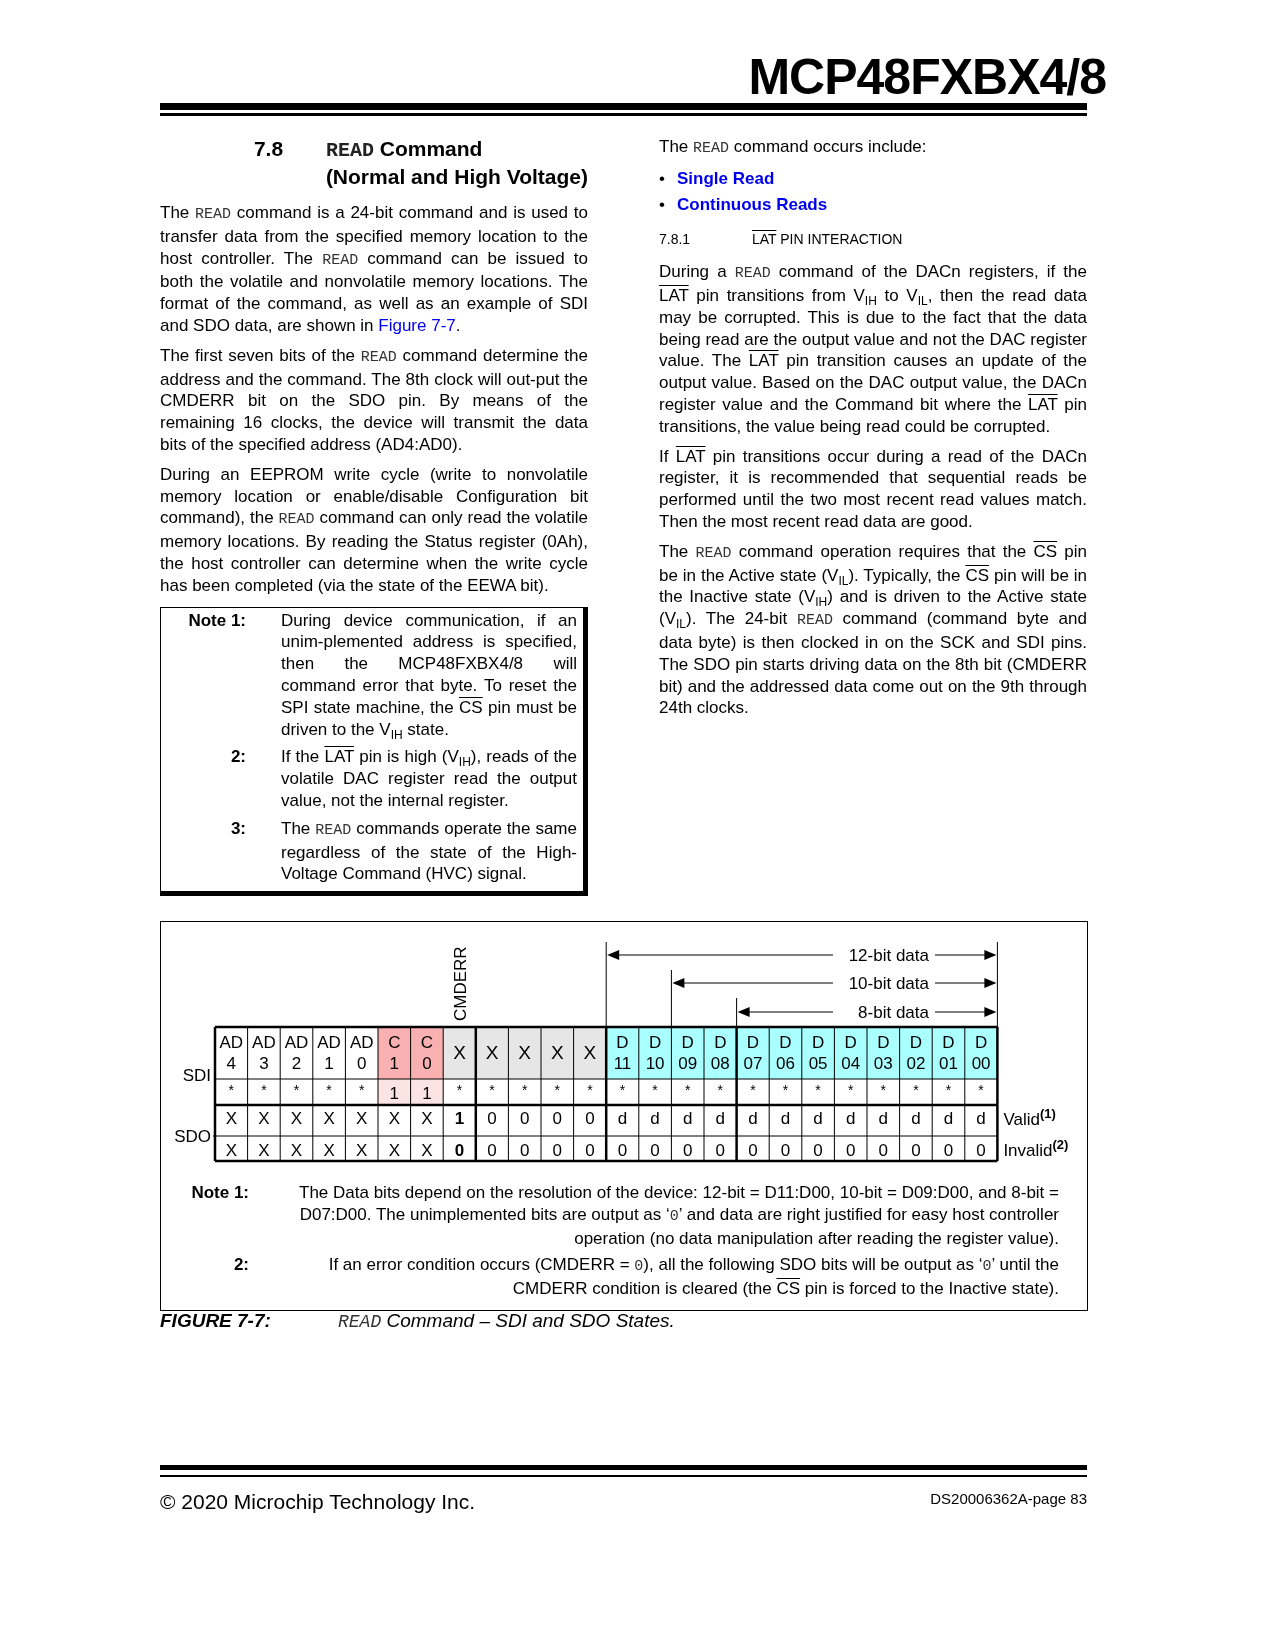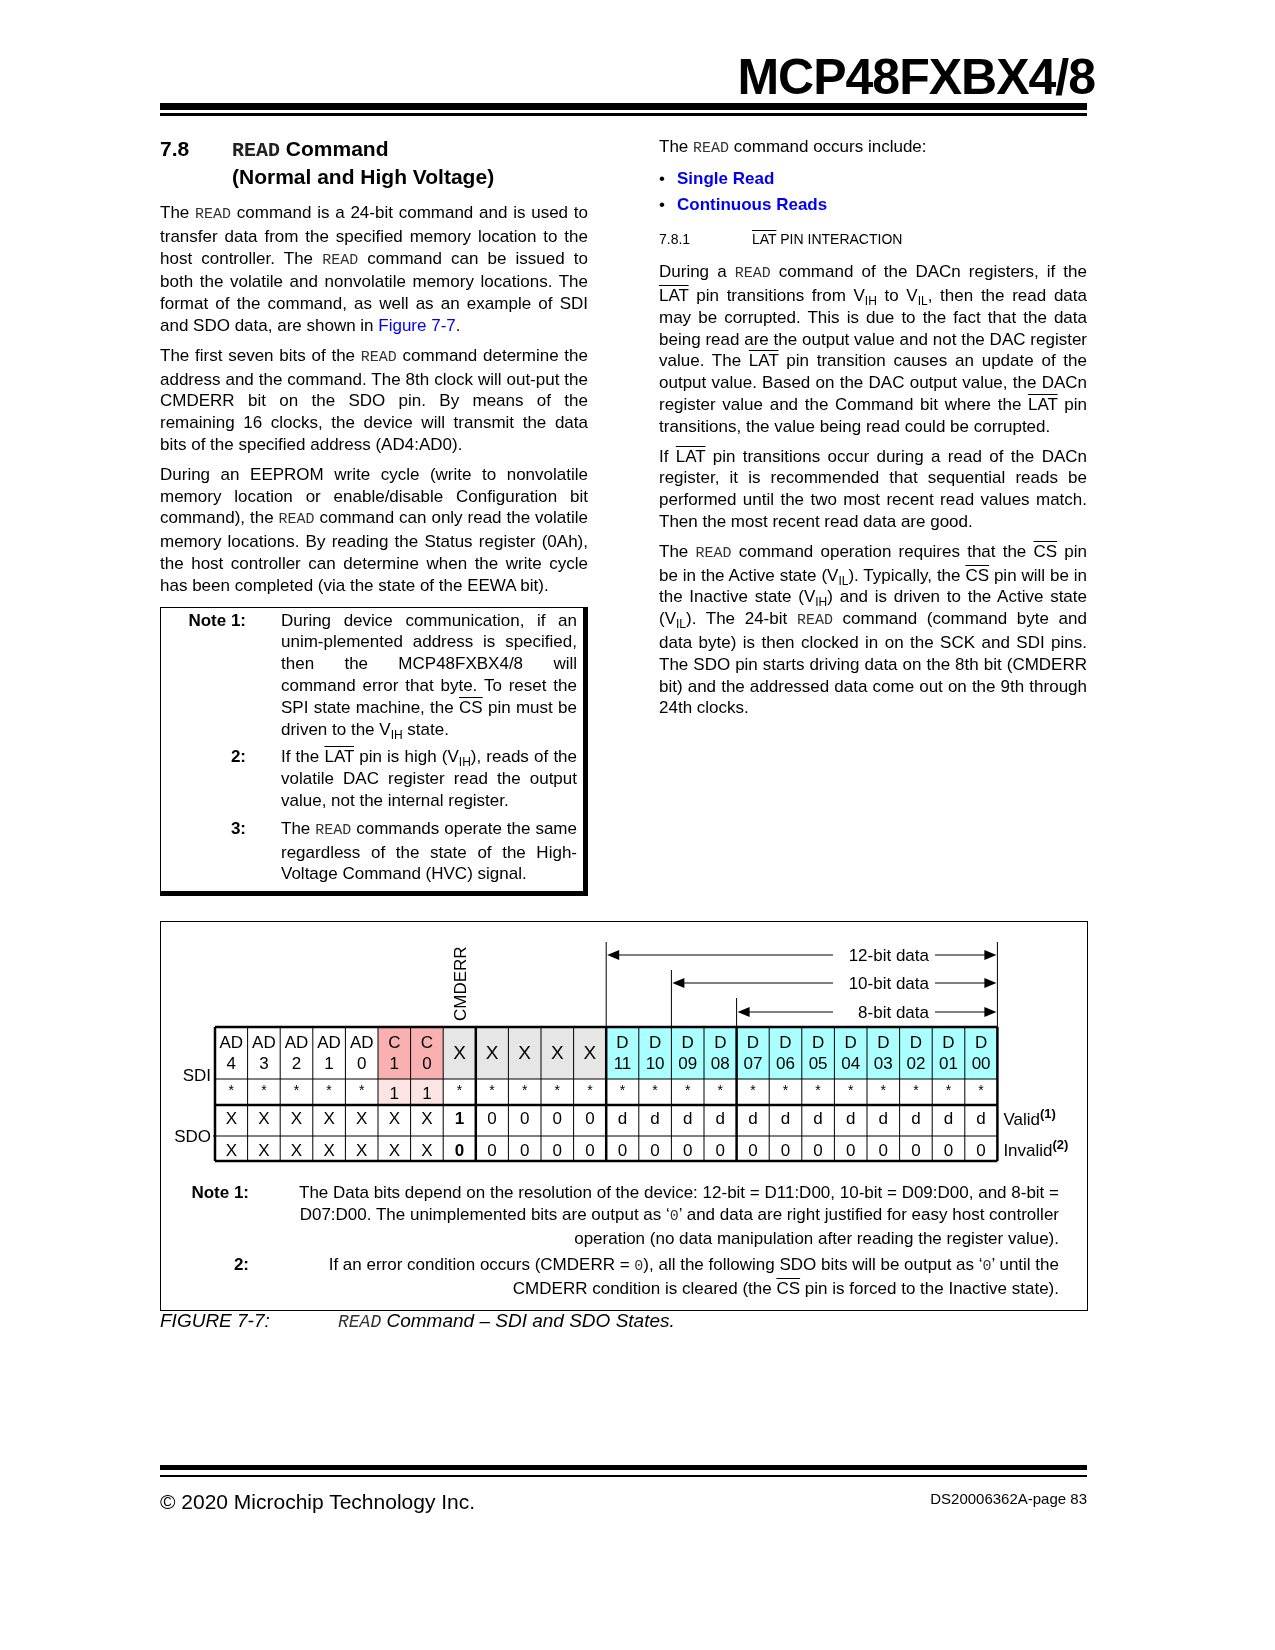--- a/index.html
+++ b/index.html
@@ -2,50 +2,50 @@
 <html><head>
 <meta charset="utf-8">
 <style>
   html, body { margin:0; padding:0; background:#fff; }
   body { width:1275px; height:1650px; position:relative; font-family:"Liberation Sans", sans-serif; color:#000; overflow:hidden; }
   .mono { font-family:"Liberation Mono", monospace; font-size:15px; color:#333; }
   .ol { text-decoration:overline; }
   sub { font-size:12px; vertical-align:-4px; line-height:0; }
   a, .link { color:#0000ee; text-decoration:none; }
 
-  #hdr-title { position:absolute; right:180px; top:48px; font-size:50px; font-weight:bold; letter-spacing:-1px; }
+  #hdr-title { position:absolute; right:169px; top:48px; font-size:50px; font-weight:bold; letter-spacing:-1px; }
   .rule-thick { position:absolute; left:160px; width:927px; height:7px; background:#000; }
   .rule-thin { position:absolute; left:160px; width:927px; height:3px; background:#000; }
 
   .col { position:absolute; font-size:17px; line-height:21.8px; }
   #colL { left:160px; top:136px; width:428px; }
   #colR { left:659px; top:136px; width:428px; }
   p { margin:0 0 8px 0; text-align:justify; }
-  .h2 { font-size:21px; font-weight:bold; line-height:26px; display:flex; margin:0 0 12px 0; }
+  .h2 { font-size:21px; font-weight:bold; line-height:26px; display:flex; margin:0 0 12px 0;justify-content:flex-end; }
   .h2 .num { width:72px; flex:none; }
   .h2 .mono { font-size:20px; font-weight:bold; color:#222; }
   .h3 { font-size:14px; display:flex; margin:14px 0 10px 0; }
   .h3 .num { width:93px; flex:none; }
   ul { margin:4px 0 12px 0; padding:0; list-style:none; }
   li { font-weight:bold; margin:0 0 4px 0; }
   li .bul { display:inline-block; width:18px; color:#000; font-weight:normal; }
 
   #notebox { border:1px solid #000; border-right:5px solid #000; border-bottom:5px solid #000; padding:0 6px 0 0; margin-top:10px; }
   .note { display:flex; margin:0 0 6px 0;gap:28px; }
   .note .lbl { width:92px; flex:none; text-align:right; padding-right:7px; font-weight:bold; box-sizing:border-box; }
   .note .txt { flex:1; text-align:justify; }
 
   #figbox { position:absolute; left:160px; top:921px; width:926px; height:388px; border:1px solid #000; }
   #fig-svg { position:absolute; left:0; top:0; }
   #fignotes { position:absolute; left:18px; top:260px; width:880px; font-size:17px; line-height:22px; }
   #fignotes .lbl { width:86px; text-align:right; padding-right:16px; box-sizing:border-box; flex:none; font-weight:bold; }
   #fignotes .note { display:flex; margin-bottom:4px; }
   #fignotes .txt { text-align:right; }
   #fig-caption { position:absolute; left:160px; top:1310px; font-size:19px; font-style:italic; display:flex; }
-  #fig-caption .fnum { width:178px; font-weight:normal; }
+  #fig-caption .fnum { width:178px; font-weight:bold; }
   #fig-caption .mono { font-size:18px; color:#333; }
 
   #footer-left { position:absolute; left:160px; top:1490px; font-size:21px; }
   #footer-right { position:absolute; right:188px; top:1490px; font-size:15px; }
 </style>
 </head>
 <body>
 
 <div id="hdr-title">MCP48FXBX4/8</div>
 <div class="rule-thick" style="top:103px"></div>

